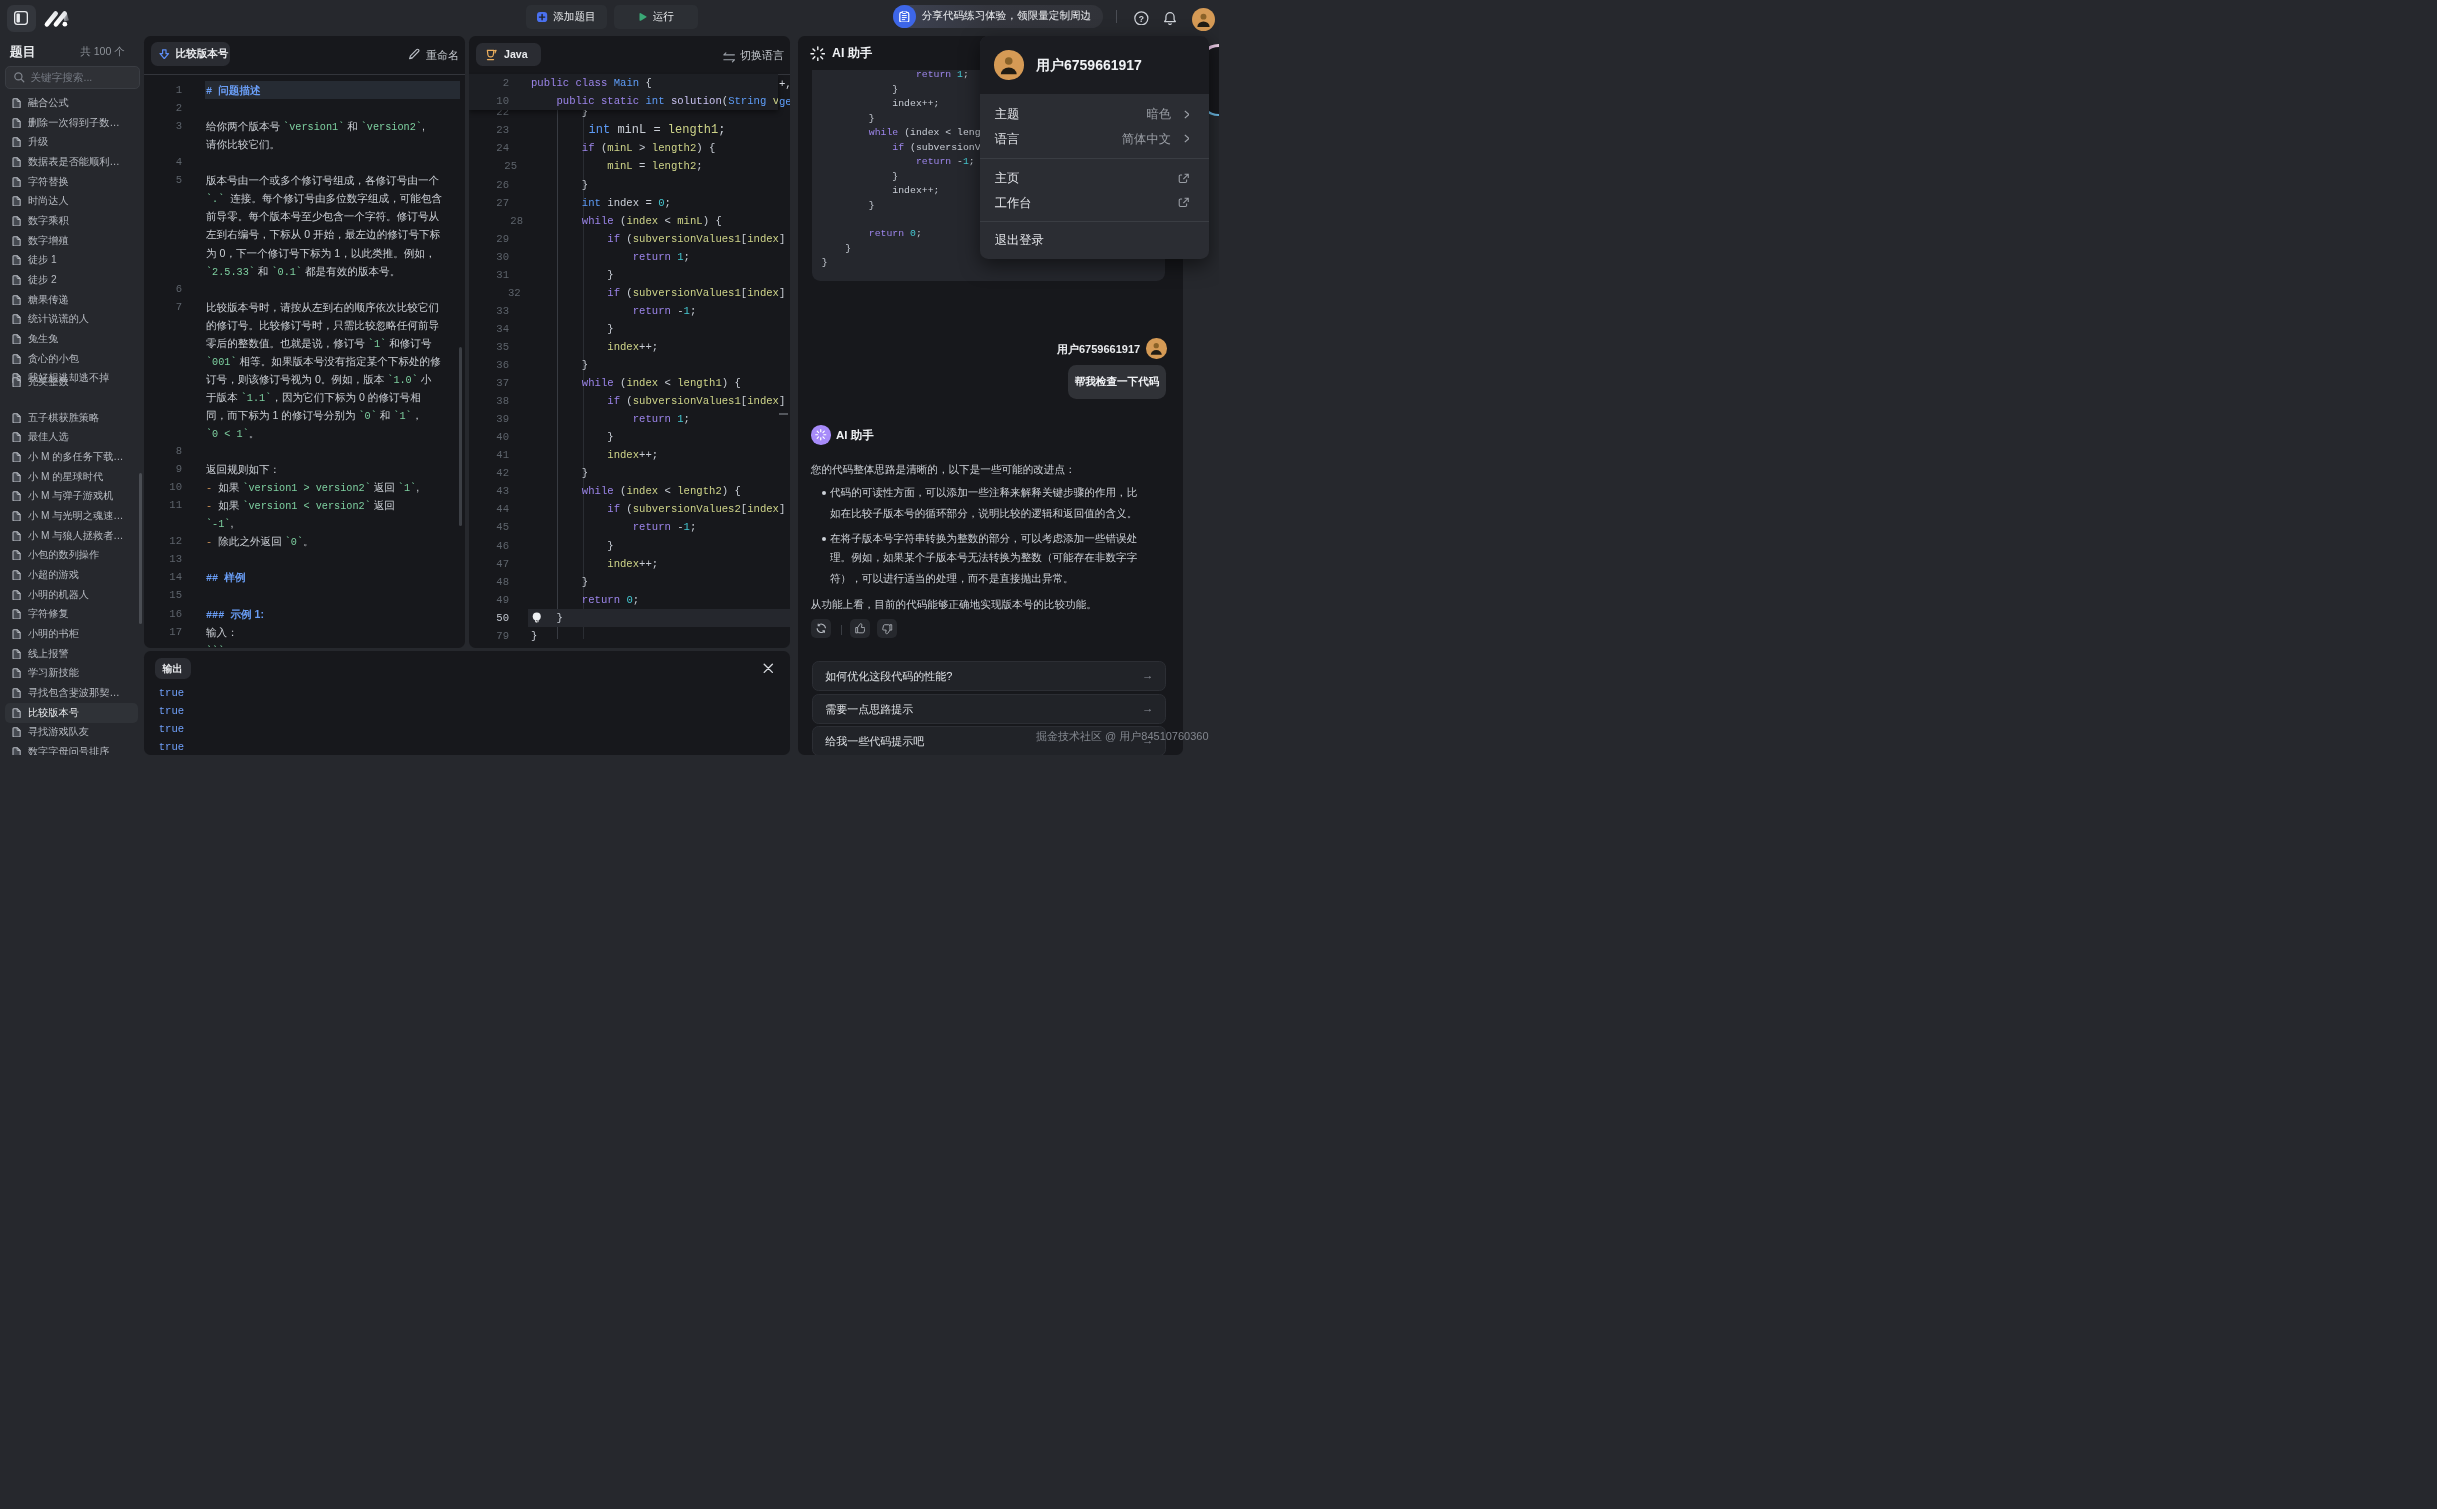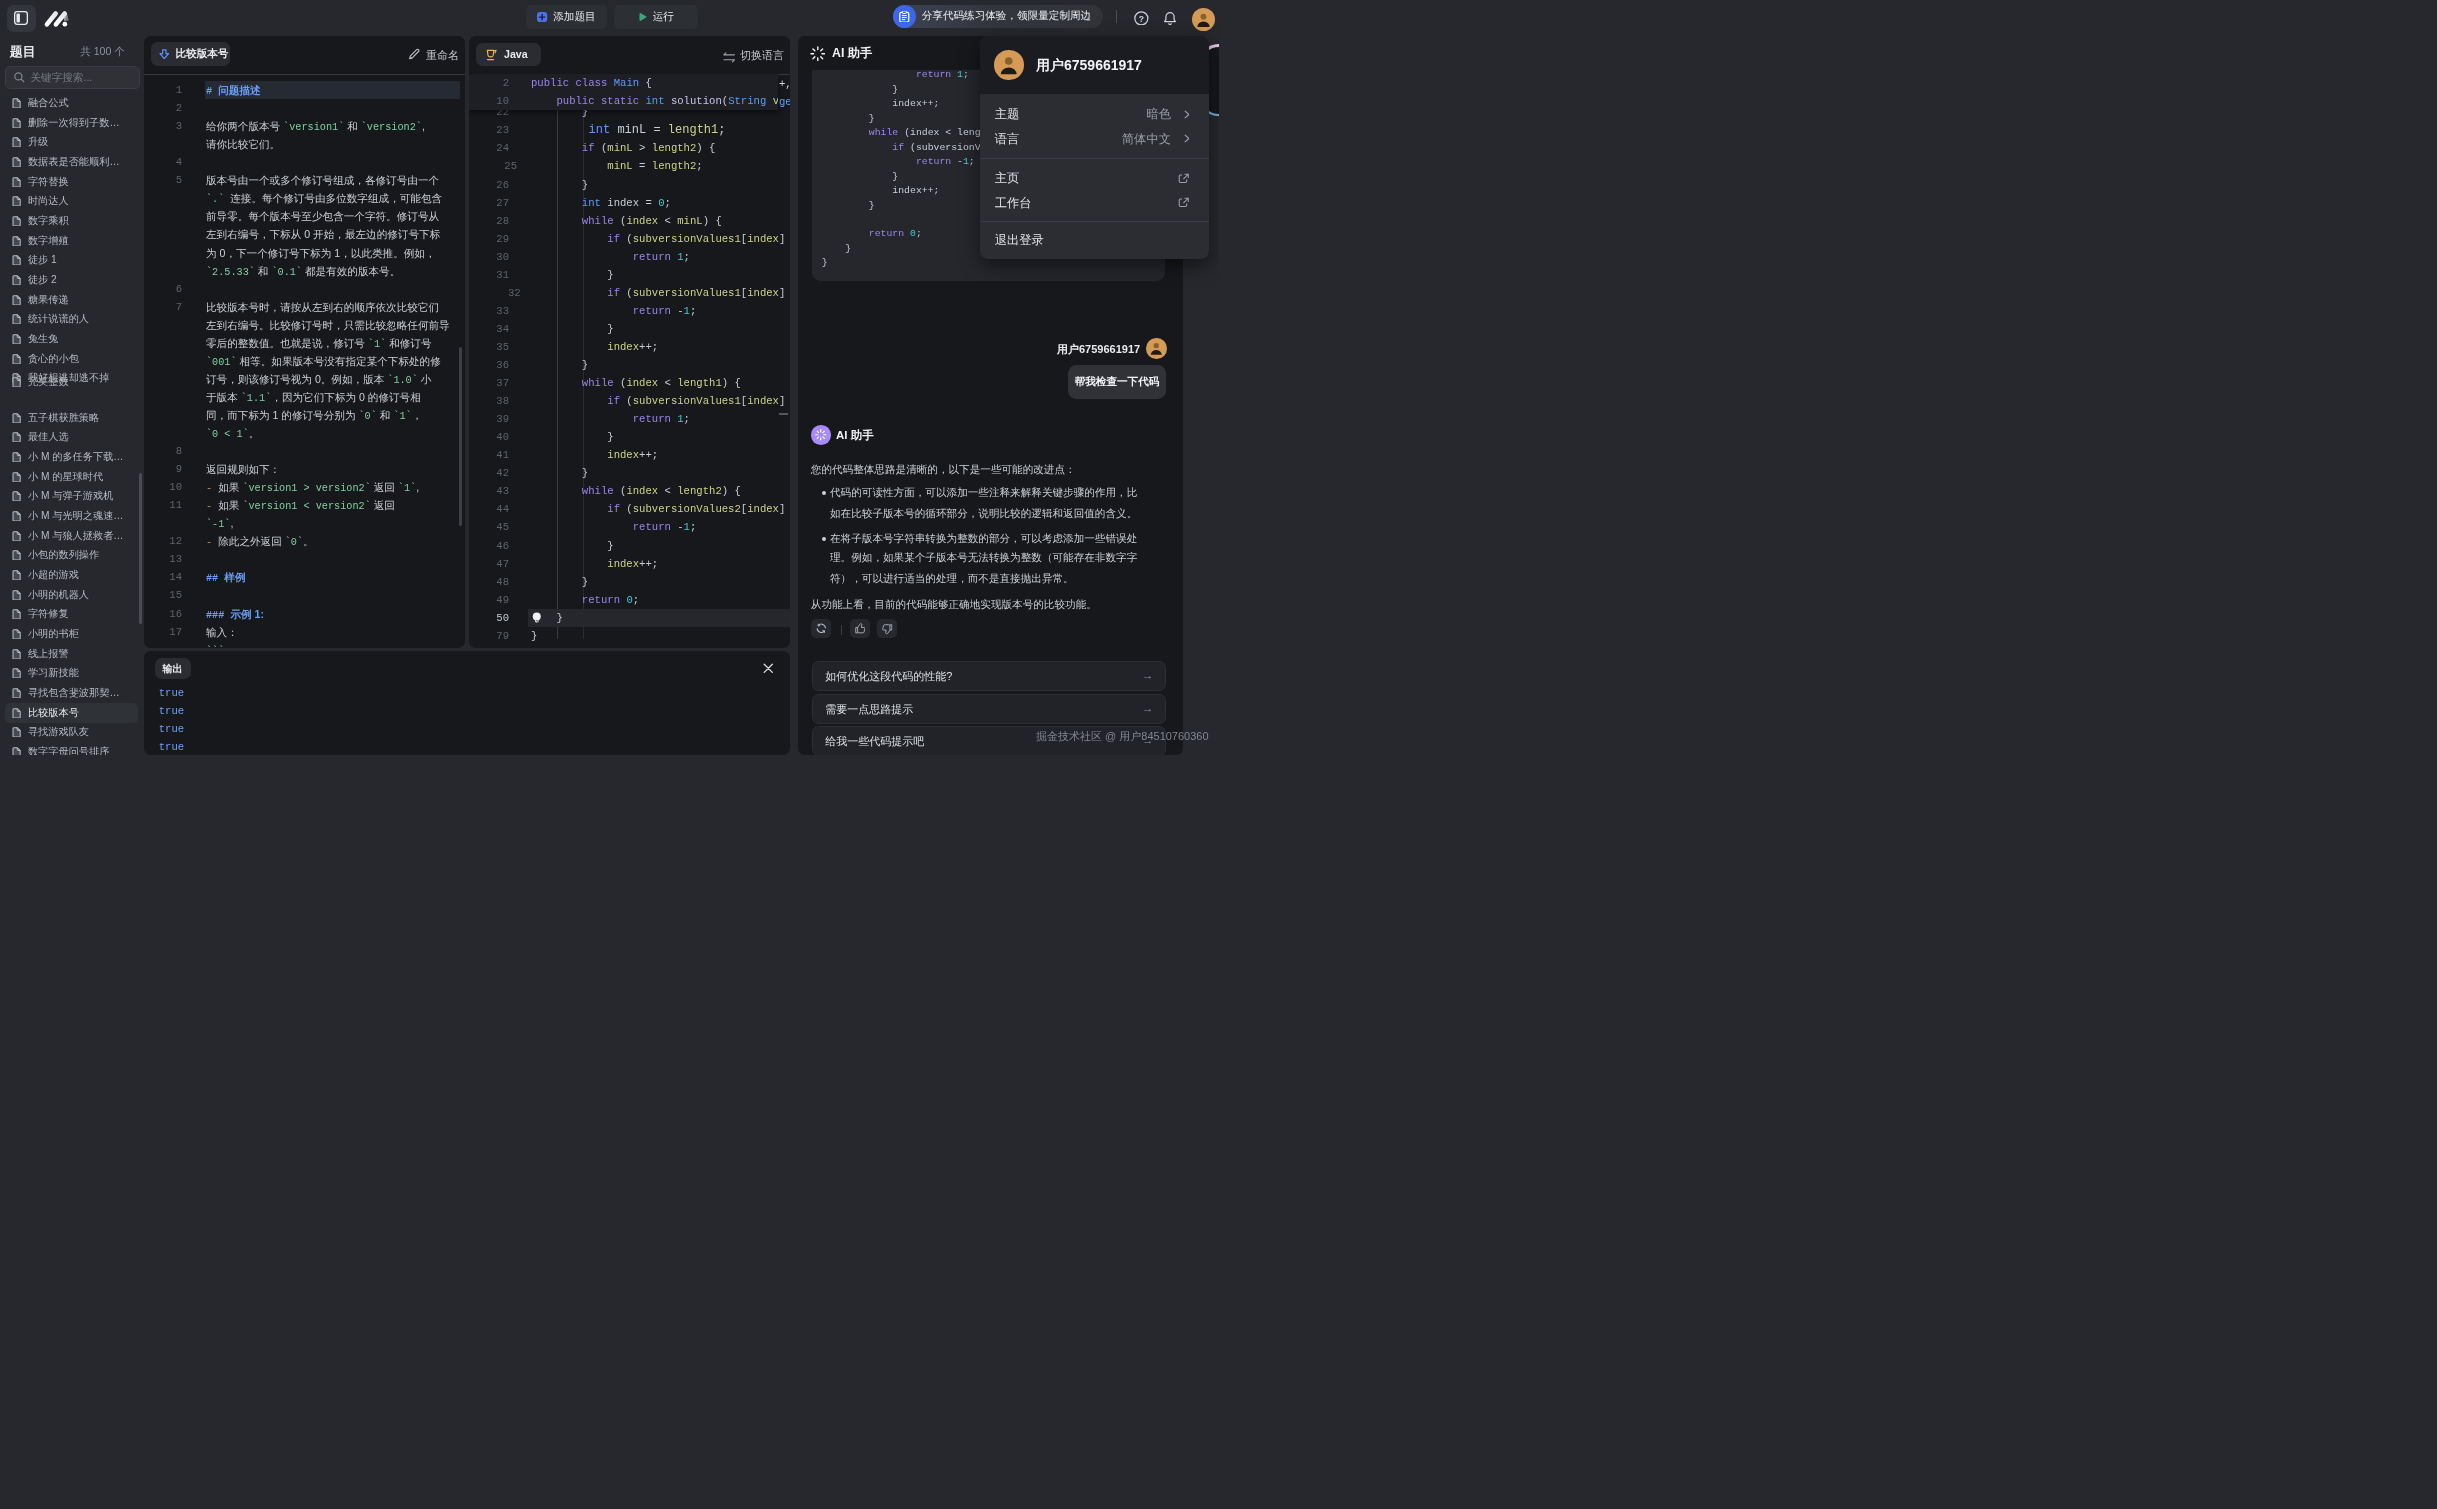--- a/index.html
+++ b/index.html
@@ -360,21 +360,21 @@
     <div class="row" style="left:62px;top:135px;font-size:10.6px;color:#ccd0d6"><span>版本号由一个或多个修订号组成，各修订号由一个</span></div>
 <div class="row" style="left:62px;top:153px;font-size:10.6px;color:#ccd0d6"><span class="mono cd" style="font-size:10.2px">`.`</span><span>  连接。每个修订号由多位数字组成，可能包含</span></div>
 <div class="row" style="left:62px;top:171px;font-size:10.6px;color:#ccd0d6"><span>前导零。每个版本号至少包含一个字符。修订号从</span></div>
 <div class="row" style="left:62px;top:189px;font-size:10.6px;color:#ccd0d6"><span>左到右编号，下标从 0 开始，最左边的修订号下标</span></div>
 <div class="row" style="left:62px;top:208px;font-size:10.6px;color:#ccd0d6"><span>为 0，下一个修订号下标为 1，以此类推。例如，</span></div>
 <div class="row" style="left:62px;top:226px;font-size:10.6px;color:#ccd0d6"><span class="mono cd" style="font-size:10.2px">`2.5.33`</span><span> 和 </span><span class="mono cd" style="font-size:10.2px">`0.1`</span><span> 都是有效的版本号。</span></div>
 <div class="lnum" style="left:0;top:244px;width:38px;">6</div>
     <div class="row" style="left:62px;top:244px;font-size:10.6px;color:#ccd0d6"></div>
 <div class="lnum" style="left:0;top:262px;width:38px;">7</div>
     <div class="row" style="left:62px;top:262px;font-size:10.6px;color:#ccd0d6"><span>比较版本号时，请按从左到右的顺序依次比较它们</span></div>
-<div class="row" style="left:62px;top:280px;font-size:10.6px;color:#ccd0d6"><span>左到右编号。比较修订号时，只需比较忽略任何前导</span></div>
+<div class="row" style="left:62px;top:280px;font-size:10.6px;color:#ccd0d6"><span>的修订号。比较修订号时，只需比较忽略任何前导</span></div>
 <div class="row" style="left:62px;top:298px;font-size:10.6px;color:#ccd0d6"><span>零后的整数值。也就是说，修订号 </span><span class="mono cd" style="font-size:10.2px">`1`</span><span> 和修订号</span></div>
 <div class="row" style="left:62px;top:316px;font-size:10.6px;color:#ccd0d6"><span class="mono cd" style="font-size:10.2px">`001`</span><span> 相等。如果版本号没有指定某个下标处的修</span></div>
 <div class="row" style="left:62px;top:334px;font-size:10.6px;color:#ccd0d6"><span>订号，则该修订号视为 0。例如，版本 </span><span class="mono cd" style="font-size:10.2px">`1.0`</span><span> 小</span></div>
 <div class="row" style="left:62px;top:352px;font-size:10.6px;color:#ccd0d6"><span>于版本 </span><span class="mono cd" style="font-size:10.2px">`1.1`</span><span>，因为它们下标为 0 的修订号相</span></div>
 <div class="row" style="left:62px;top:370px;font-size:10.6px;color:#ccd0d6"><span>同，而下标为 1 的修订号分别为 </span><span class="mono cd" style="font-size:10.2px">`0`</span><span> 和 </span><span class="mono cd" style="font-size:10.2px">`1`</span><span>，</span></div>
 <div class="row" style="left:62px;top:388px;font-size:10.6px;color:#ccd0d6"><span class="mono cd" style="font-size:10.2px">`0 &lt; 1`</span><span>。</span></div>
 <div class="lnum" style="left:0;top:406px;width:38px;">8</div>
     <div class="row" style="left:62px;top:406px;font-size:10.6px;color:#ccd0d6"></div>
 <div class="lnum" style="left:0;top:424px;width:38px;">9</div>
     <div class="row" style="left:62px;top:424px;font-size:10.6px;color:#ccd0d6"><span>返回规则如下：</span></div>
@@ -419,21 +419,21 @@
 <div class="lnum" style="left:0;top:85px;width:40px;">23</div>
     <div class="row mono" style="left:62px;top:85px;font-size:12px"><span style="white-space:pre">        </span><span class="t">int</span><span class="p"> </span><span class="p">minL</span><span class="p"> = </span><span class="v">length1</span><span class="p">;</span></div>
 <div class="lnum" style="left:0;top:103px;width:40px;">24</div>
     <div class="row mono" style="left:62px;top:103px;font-size:10.6px"><span style="white-space:pre">        </span><span class="k">if</span><span class="p"> (</span><span class="v">minL</span><span class="p"> &gt; </span><span class="v">length2</span><span class="p">) {</span></div>
 <div class="lnum" style="left:8px;top:121px;width:40px;">25</div>
     <div class="row mono" style="left:62px;top:121px;font-size:10.6px"><span style="white-space:pre">            </span><span class="v">minL</span><span class="p"> = </span><span class="v">length2</span><span class="p">;</span></div>
 <div class="lnum" style="left:0;top:140px;width:40px;">26</div>
     <div class="row mono" style="left:62px;top:140px;font-size:10.6px"><span style="white-space:pre">        </span><span class="p">}</span></div>
 <div class="lnum" style="left:0;top:158px;width:40px;">27</div>
     <div class="row mono" style="left:62px;top:158px;font-size:10.6px"><span style="white-space:pre">        </span><span class="t">int</span><span class="p"> </span><span class="p">index</span><span class="p"> = </span><span class="n">0</span><span class="p">;</span></div>
-<div class="lnum" style="left:0;top:176px;width:40px;">28</div>
+<div class="lnum" style="left:14px;top:176px;width:40px;">28</div>
     <div class="row mono" style="left:62px;top:176px;font-size:10.6px"><span style="white-space:pre">        </span><span class="k">while</span><span class="p"> (</span><span class="v">index</span><span class="p"> &lt; </span><span class="v">minL</span><span class="p">) {</span></div>
 <div class="lnum" style="left:0;top:194px;width:40px;">29</div>
     <div class="row mono" style="left:62px;top:194px;font-size:10.6px"><span style="white-space:pre">            </span><span class="k">if</span><span class="p"> (</span><span class="v">subversionValues1</span><span class="p">[</span><span class="v">index</span><span class="p">] &gt; </span></div>
 <div class="lnum" style="left:0;top:212px;width:40px;">30</div>
     <div class="row mono" style="left:62px;top:212px;font-size:10.6px"><span style="white-space:pre">                </span><span class="k">return</span><span class="p"> </span><span class="n">1</span><span class="p">;</span></div>
 <div class="lnum" style="left:0;top:230px;width:40px;">31</div>
     <div class="row mono" style="left:62px;top:230px;font-size:10.6px"><span style="white-space:pre">            </span><span class="p">}</span></div>
 <div class="lnum" style="left:0;top:248px;width:40px;padding-left:39px;">32</div>
     <div class="row mono" style="left:62px;top:248px;font-size:10.6px"><span style="white-space:pre">            </span><span class="k">if</span><span class="p"> (</span><span class="v">subversionValues1</span><span class="p">[</span><span class="v">index</span><span class="p">] &lt; </span></div>
 <div class="lnum" style="left:0;top:266px;width:40px;">33</div>

